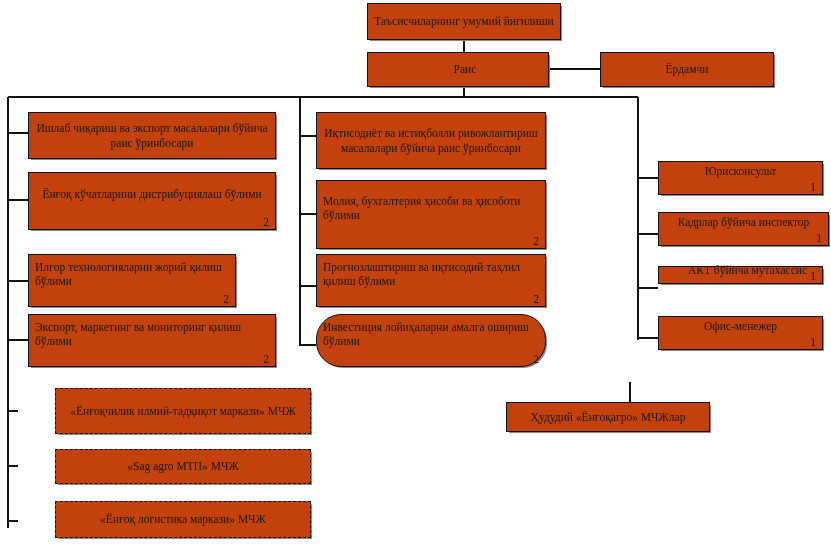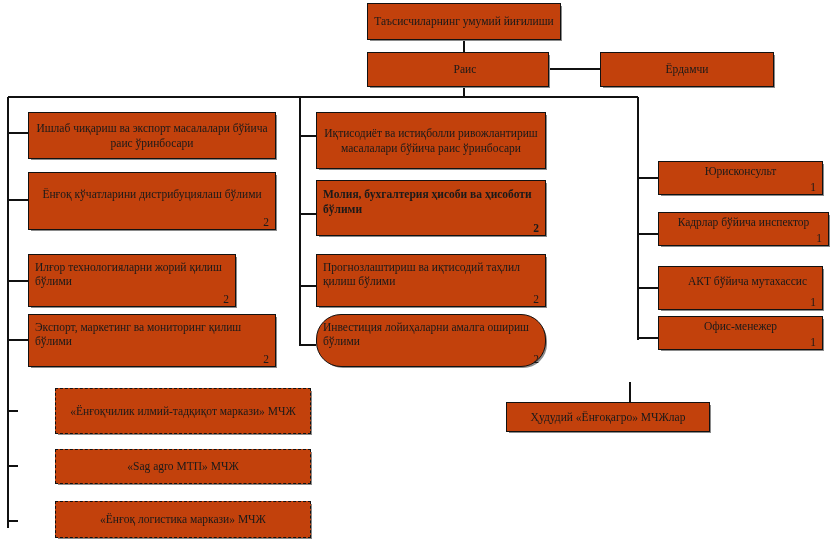--- a/index.html
+++ b/index.html
@@ -148,21 +148,21 @@
   </div>
 
   <div class="node dashed" style="left:18px; top:501px; width:256px; height:37px;">
     <span class="label">«Ёнғоқ логистика маркази» МЧЖ</span>
   </div>
 
   <div class="node" style="left:316px; top:112px; width:230px; height:57px;">
     <span class="label">Иқтисодиёт ва истиқболли ривожлантириш масалалари бўйича раис ўринбосари</span>
   </div>
 
-  <div class="node has-count" style="left:316px; top:180px; width:230px; height:56px;font-weight:bold;">
+  <div class="node has-count" style="left:316px; top:180px; width:230px; height:69px;">
     <span class="label">Молия, бухгалтерия ҳисоби ва ҳисоботи бўлими</span>
     <span class="count">2</span>
   </div>
 
   <div class="node has-count" style="left:316px; top:254px; width:230px; height:53px;">
     <span class="label">Прогнозлаштириш ва иқтисодий таҳлил қилиш бўлими</span>
     <span class="count">2</span>
   </div>
 
   <div class="node has-count" style="left:316px; top:314px; width:230px; height:53px;border-radius:25px;">
@@ -173,21 +173,21 @@
   <div class="node has-count" style="left:658px; top:161px; width:165px; height:34px;">
     <span class="label">Юрисконсульт</span>
     <span class="count">1</span>
   </div>
 
   <div class="node has-count" style="left:658px; top:212px; width:171px; height:34px;">
     <span class="label">Кадрлар бўйича инспектор</span>
     <span class="count">1</span>
   </div>
 
-  <div class="node has-count" style="left:658px; top:266px; width:165px; height:44px;padding-left:20px;">
+  <div class="node has-count" style="left:658px; top:266px; width:165px; height:18px;padding-left:20px;">
     <span class="label">АКТ бўйича мутахассис</span>
     <span class="count">1</span>
   </div>
 
   <div class="node has-count" style="left:658px; top:316px; width:165px; height:34px;">
     <span class="label">Офис-менежер</span>
     <span class="count">1</span>
   </div>
 
   <div class="node" style="left:506px; top:402px; width:204px; height:30px;">

